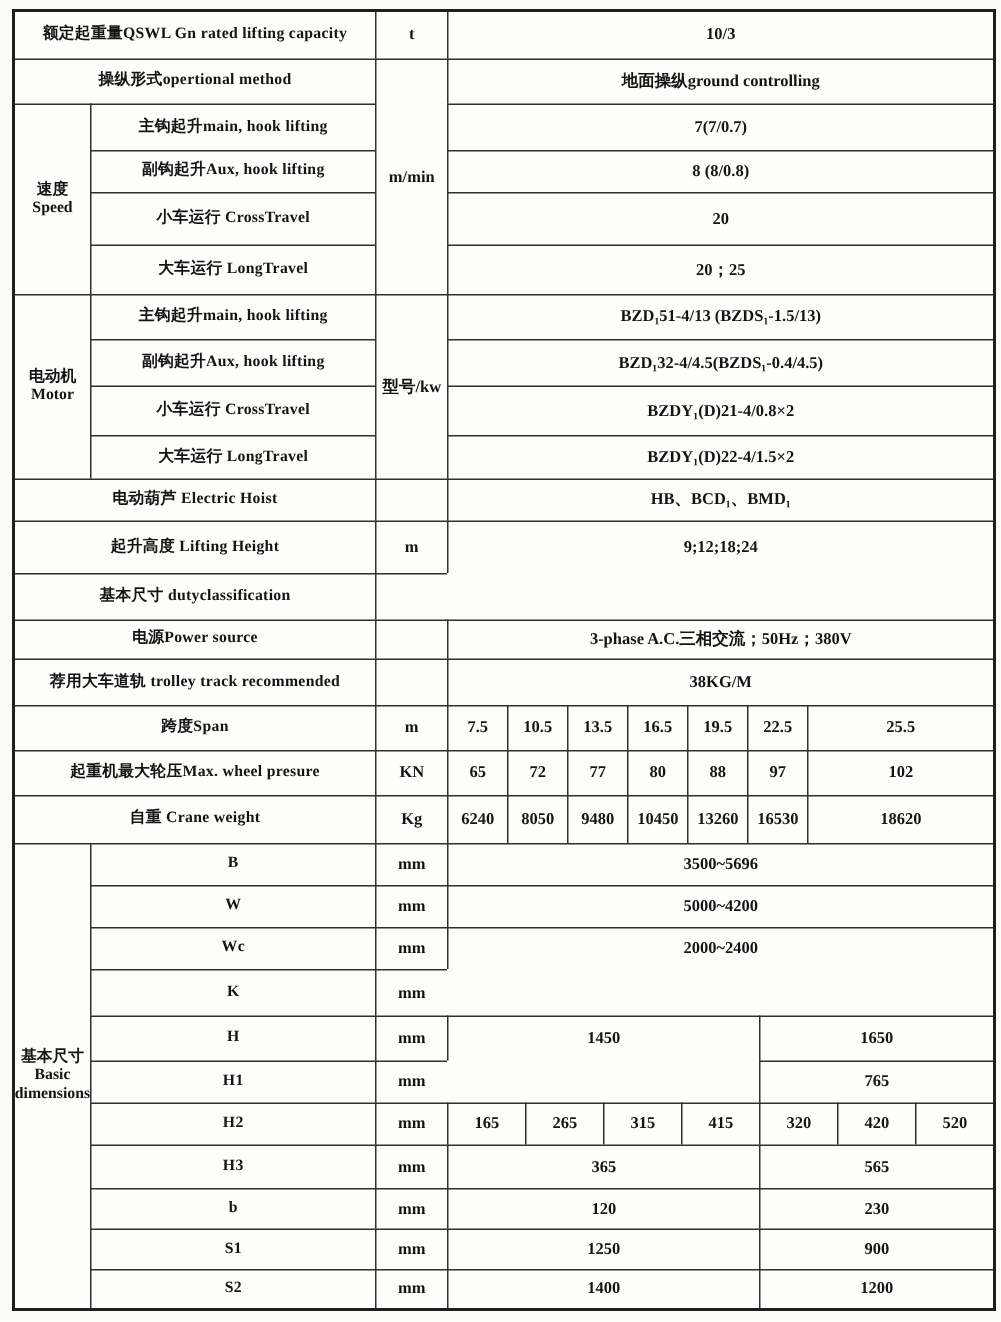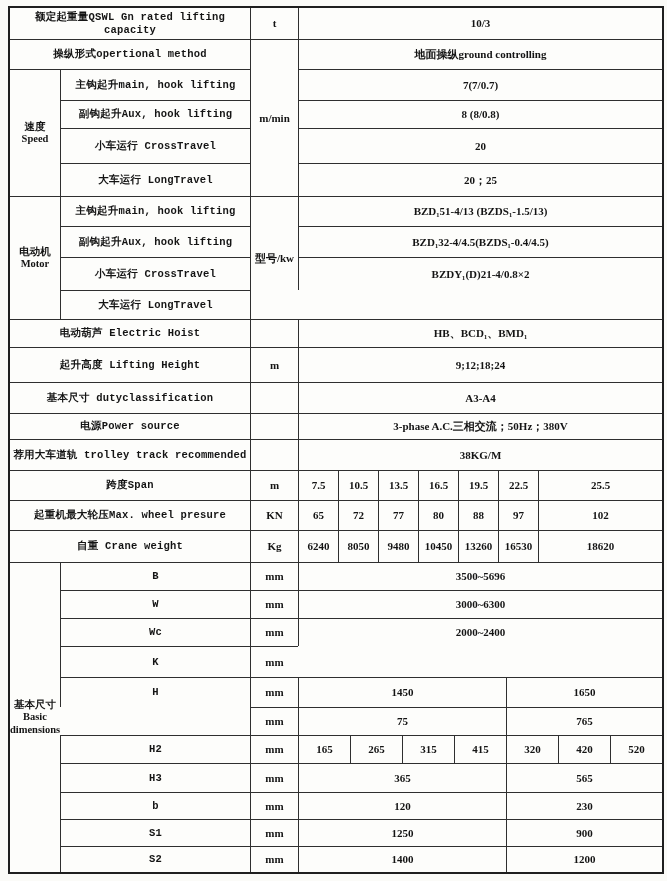--- a/index.html
+++ b/index.html
@@ -32,21 +32,21 @@
     text-align:center;
     border-left:1px solid var(--line);
     border-top:1px solid var(--line);
     padding:1px 2px;
     overflow:hidden;
     font-weight:bold;
     line-height:1.15;
   }
   .nl{border-left:none;}
   .nt{border-top:none;}
-  .lbl{font-size:10.5px;letter-spacing:.2px;font-family:Liberation Mono, monospace;}
+  .lbl{font-size:10.5px;letter-spacing:.2px;}
   .val{font-size:11px;}
   .grp{flex-direction:column;font-size:10.5px;}
   .grp span{display:block;}
 </style>
 </head>
 <body>
 
 <div class="tbl">
 
   <div class="c lbl nt nl" style="grid-area:1/1/2/3">额定起重量QSWL Gn rated lifting capacity</div>
@@ -75,32 +75,32 @@
     <span>Motor</span>
   </div>
   <div class="c val" style="grid-area:7/3/11/4">型号/kw</div>
   <div class="c lbl" style="grid-area:7/2/8/3">主钩起升main, hook lifting</div>
   <div class="c val" style="grid-area:7/4/8/95">BZD₁51-4/13 (BZDS₁-1.5/13)</div>
   <div class="c lbl" style="grid-area:8/2/9/3">副钩起升Aux, hook lifting</div>
   <div class="c val" style="grid-area:8/4/9/95">BZD₁32-4/4.5(BZDS₁-0.4/4.5)</div>
   <div class="c lbl" style="grid-area:9/2/10/3">小车运行 CrossTravel</div>
   <div class="c val" style="grid-area:9/4/10/95">BZDY₁(D)21-4/0.8×2</div>
   <div class="c lbl" style="grid-area:10/2/11/3">大车运行 LongTravel</div>
+  <div class="c val" style="grid-area:10/4/11/95">BZDY₁(D)22-4/1.5×2</div>
 
   <div class="c lbl nl" style="grid-area:11/1/12/3">电动葫芦 Electric Hoist</div>
   <div class="c val" style="grid-area:11/3/12/4"></div>
   <div class="c lbl nl" style="grid-area:12/1/13/3">起升高度 Lifting Height</div>
 
   <div class="c val" style="grid-area:11/4/12/95">HB、BCD₁、BMD₁</div>
   <div class="c val" style="grid-area:12/3/13/4">m</div>
   <div class="c val" style="grid-area:12/4/13/95">9;12;18;24</div>
 
   <div class="c lbl nl" style="grid-area:13/1/14/3">基本尺寸 dutyclassification</div>
   <div class="c val" style="grid-area:13/3/14/4"></div>
-  <div class="c val" style="grid-area:13/4/14/95">A3-A4</div>
 
   <div class="c lbl nl" style="grid-area:14/1/15/3">电源Power source</div>
   <div class="c val" style="grid-area:14/3/15/4"></div>
   <div class="c val" style="grid-area:14/4/15/95">3-phase A.C.三相交流；50Hz；380V</div>
 
   <div class="c lbl nl" style="grid-area:15/1/16/3">荐用大车道轨 trolley track recommended</div>
   <div class="c val" style="grid-area:15/3/16/4"></div>
   <div class="c val" style="grid-area:15/4/16/95">38KG/M</div>
 
   <div class="c lbl nl" style="grid-area:16/1/17/3">跨度Span</div>
@@ -138,36 +138,36 @@
     <span>Basic</span>
     <span>dimensions</span>
   </div>
 
   <div class="c lbl" style="grid-area:19/2/20/3">B</div>
   <div class="c val" style="grid-area:19/3/20/4">mm</div>
   <div class="c val" style="grid-area:19/4/20/95">3500~5696</div>
 
   <div class="c lbl" style="grid-area:20/2/21/3">W</div>
   <div class="c val" style="grid-area:20/3/21/4">mm</div>
-  <div class="c val" style="grid-area:20/4/21/95">3000~6300</div>
+  <div class="c val" style="grid-area:20/4/21/95">5000~4200</div>
 
   <div class="c lbl" style="grid-area:21/2/22/3">Wc</div>
   <div class="c val" style="grid-area:21/3/22/4">mm</div>
   <div class="c val" style="grid-area:21/4/22/95">2000~2400</div>
 
   <div class="c lbl" style="grid-area:22/2/23/3">K</div>
   <div class="c val" style="grid-area:22/3/23/4">mm</div>
 
   <div class="c lbl" style="grid-area:23/2/24/3">H</div>
   <div class="c val" style="grid-area:23/3/24/4">mm</div>
   <div class="c val" style="grid-area:23/4/24/56">1450</div>
   <div class="c val" style="grid-area:23/56/24/95">1650</div>
 
+  <div class="c lbl" style="grid-area:24/2/25/3">H1</div>
   <div class="c val" style="grid-area:24/3/25/4">mm</div>
-  <div class="c val" style="grid-area:24/4/25/56">75</div>
   <div class="c val" style="grid-area:24/56/25/95">765</div>
 
   <div class="c lbl" style="grid-area:25/2/26/3">H2</div>
   <div class="c val" style="grid-area:25/3/26/4">mm</div>
   <div class="c val" style="grid-area:25/4/26/17">165</div>
   <div class="c val" style="grid-area:25/17/26/30">265</div>
   <div class="c val" style="grid-area:25/30/26/43">315</div>
   <div class="c val" style="grid-area:25/43/26/56">415</div>
   <div class="c val" style="grid-area:25/56/26/69">320</div>
   <div class="c val" style="grid-area:25/69/26/82">420</div>

